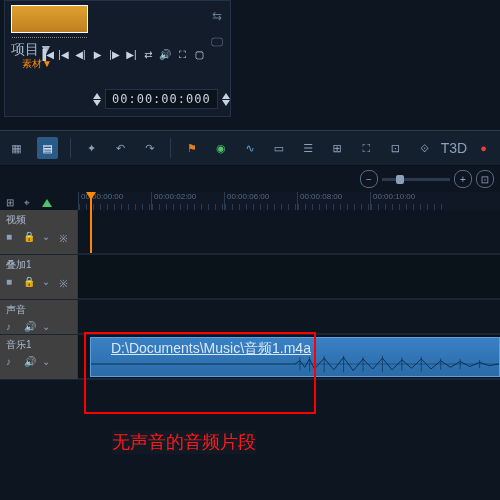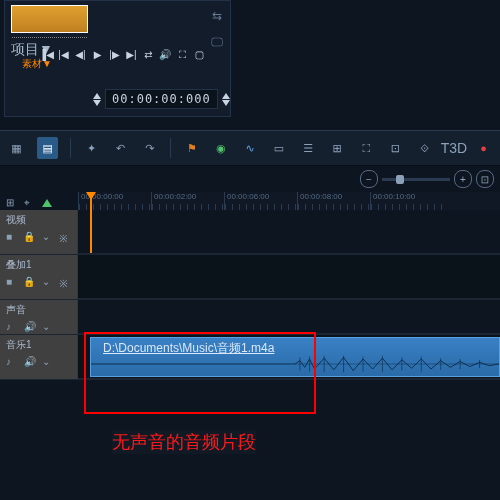--- a/index.html
+++ b/index.html
@@ -33,21 +33,21 @@
 .snap .tri{width:0;height:0;border-left:5px solid transparent;border-right:5px solid transparent;border-bottom:8px solid #4fc36a}
 .tracks{position:absolute;left:0;top:210px;right:0;bottom:0}
 .track{display:flex;height:44px;border-bottom:1px solid #1a2634}
 .thdr{width:78px;background:#404040;border-right:1px solid #2a3a50;padding:3px 6px;box-sizing:border-box}
 .tname{font-size:10px;color:#a8b8cc;margin-bottom:4px}
 .tctrl{display:flex;gap:6px;align-items:center}
 .tci{width:12px;height:12px;color:#8ca0b8;font-size:10px;cursor:pointer}
 .tbody{flex:1;position:relative;background:#0d1520;border-bottom:1px solid #1a2634}
 .tbody.dark{background:#0a121a}
 .clip{position:absolute;left:12px;top:2px;right:0;height:40px;background:linear-gradient(#3980c4,#2a6ba8);border:1px solid #5aa0e0;box-sizing:border-box;overflow:hidden}
-.clip .fname{font-size:12px;color:#d8e8f8;padding:2px 12px;text-decoration:underline;white-space:nowrap}
+.clip .fname{font-size:14px;color:#d8e8f8;padding:2px 20px;text-decoration:underline;white-space:nowrap}
 .wave{position:absolute;left:0;right:0;bottom:2px;top:16px}
 .wave svg{width:100%;height:100%}
 .playhead{position:absolute;left:12px;top:-18px;width:2px;bottom:0;background:#ff8800}
 .playhead::before{content:"";position:absolute;top:0;left:-4px;width:0;height:0;border-left:5px solid transparent;border-right:5px solid transparent;border-top:8px solid #ff8800}
 .redbox{position:absolute;border:2px solid #ff0000;pointer-events:none}
 .annot{position:absolute;color:#ff1a1a;font-size:18px;background:rgba(255,255,255,0.02)}
 .t3d{font-size:14px;font-weight:normal}
 </style>
 </head>
 <body>

